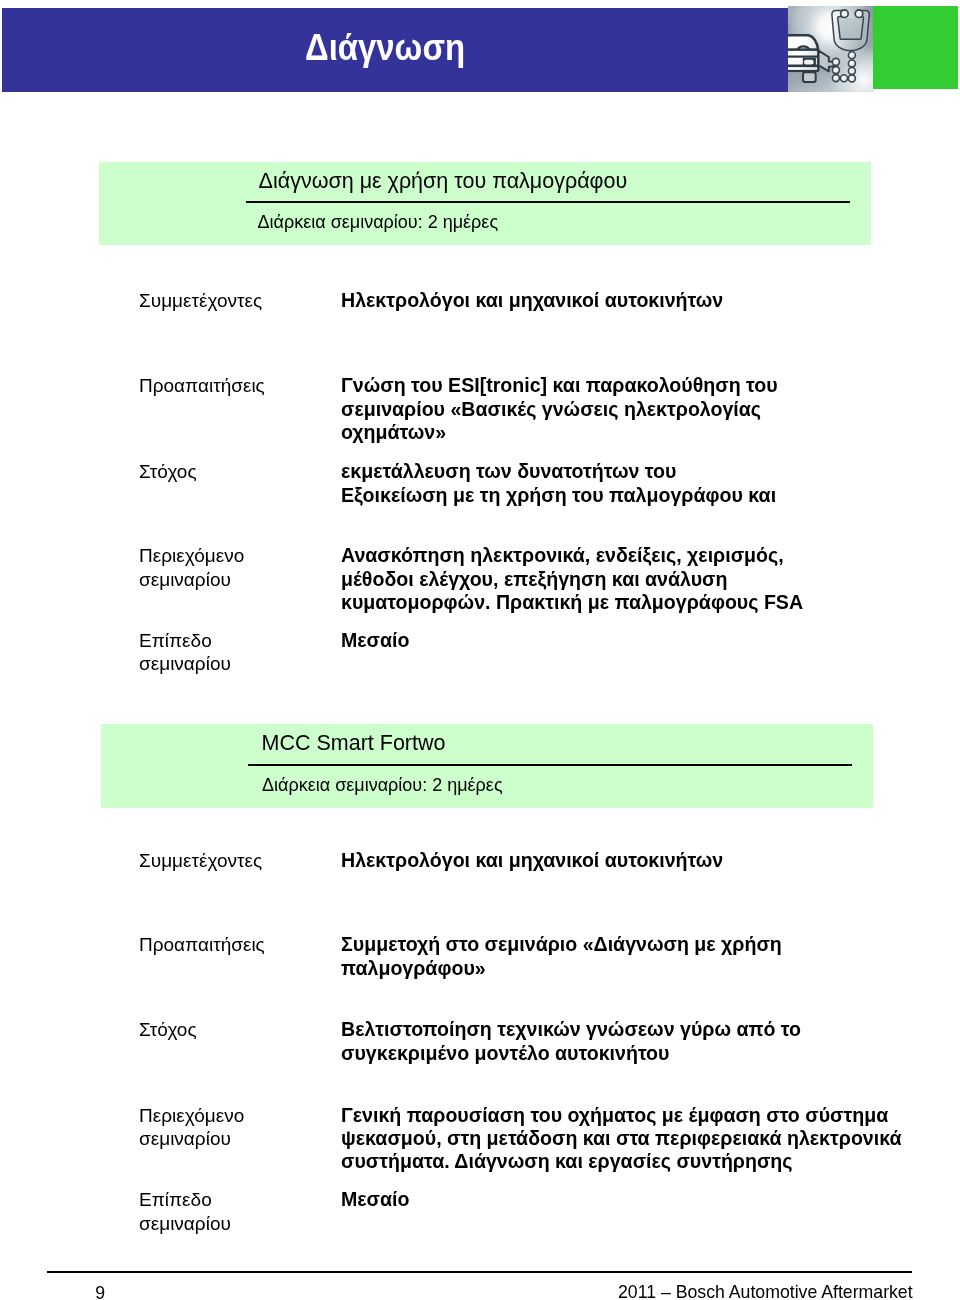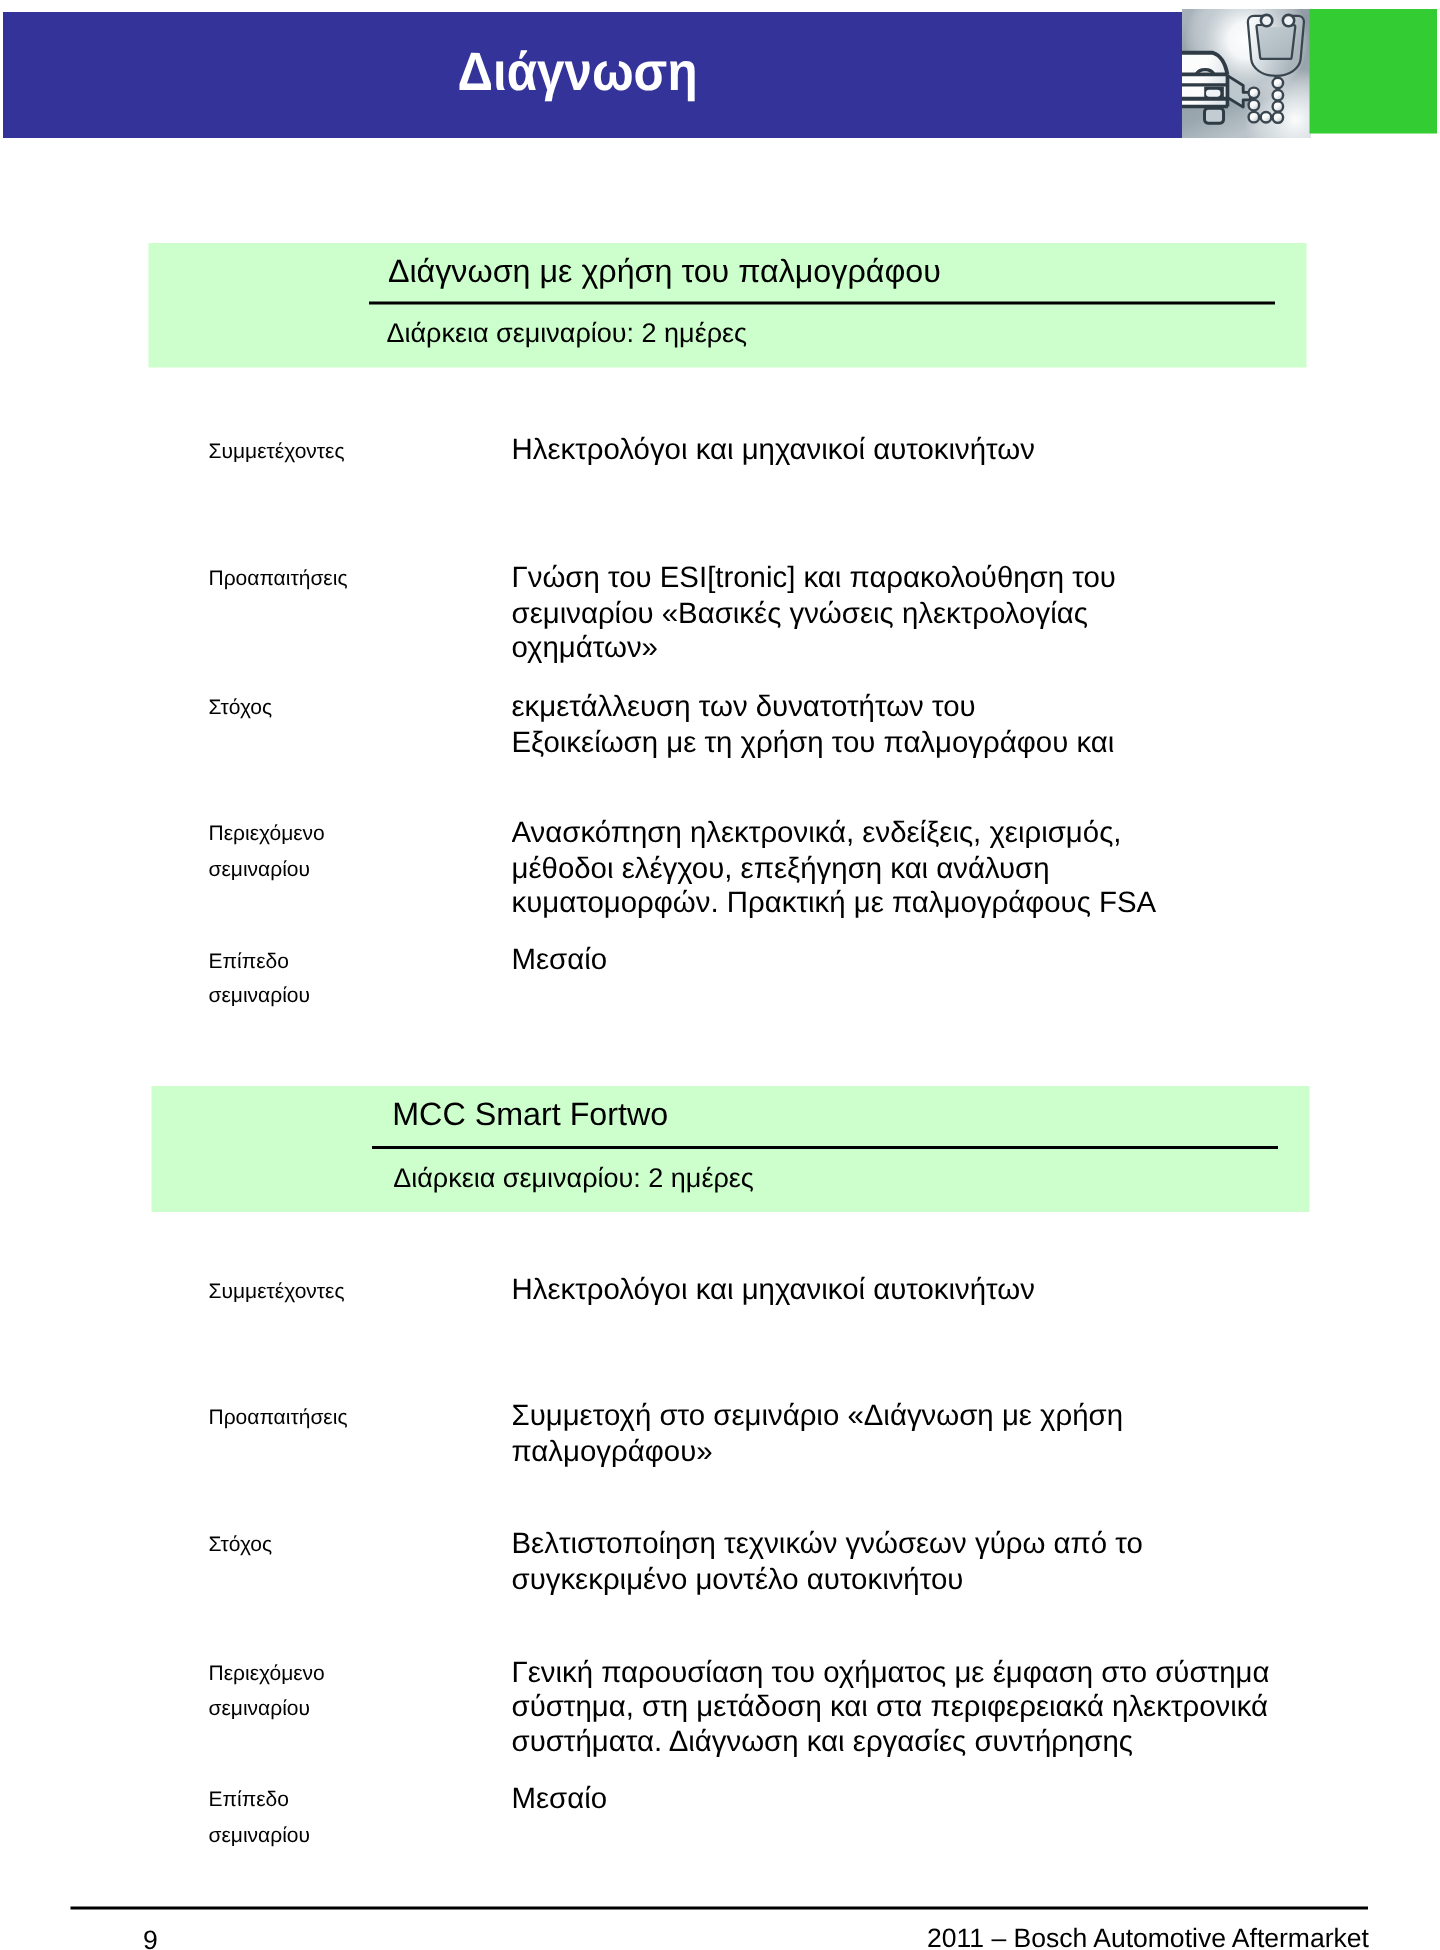--- a/index.html
+++ b/index.html
@@ -11,23 +11,23 @@
   .hdr-title{position:absolute;left:304.8px;top:26.8px;color:#ffffff;font-weight:bold;
              font-size:36px;line-height:41px;white-space:pre;
              transform:translateZ(0) scaleX(0.914);transform-origin:left top;}
   .hdr-logo{position:absolute;left:788px;top:6px;width:86px;height:86px;overflow:hidden;}
   .hdr-green{position:absolute;left:873px;top:6px;width:85px;height:83px;background:#33cc33;}
   .band{position:absolute;background:#ccffcc;}
   .band-title{position:absolute;font-weight:normal;font-size:21.5px;line-height:25px;white-space:pre;}
   .band-rule{position:absolute;height:2px;background:#000000;}
   .band-sub{position:absolute;font-size:18px;line-height:21px;white-space:pre;}
   .row{position:absolute;left:0;width:960px;height:0;}
-  .lbl{position:absolute;left:139px;top:0;font-size:14px;line-height:23.4px;white-space:pre;}
+  .lbl{position:absolute;left:139px;top:0;font-size:19px;line-height:23.4px;white-space:pre;}
   .val{position:absolute;left:341px;top:0;font-size:19.6px;line-height:23.4px;}
-  .vline{display:block;white-space:pre;}
+  .vline{display:block;white-space:pre;font-weight:bold;}
   .footer-rule{position:absolute;left:47.4px;top:1270.7px;width:864.4px;height:2px;background:#000000;}
   .pageno{position:absolute;left:95.3px;top:1283.0px;font-size:17.7px;line-height:20px;white-space:pre;}
   .footer-txt{position:absolute;left:618.0px;top:1282.0px;font-size:17.7px;line-height:20px;white-space:pre;}
 </style>
 </head>
 <body>
 
 <div class="page">
 
   <div class="hdr-bar"></div>
@@ -182,21 +182,21 @@
       <div class="val" style="width:540px">
         <span class="vline">Βελτιστοποίηση τεχνικών γνώσεων γύρω από το</span>
         <span class="vline">συγκεκριμένο μοντέλο αυτοκινήτου</span>
       </div>
     </div>    
     <div class="row" style="top:1103.5px">
       <div class="lbl">Περιεχόμενο
 σεμιναρίου</div>
       <div class="val" style="width:540px">
         <span class="vline">Γενική παρουσίαση του οχήματος με έμφαση στο σύστημα</span>
-        <span class="vline">σύστημα, στη μετάδοση και στα περιφερειακά ηλεκτρονικά</span>
+        <span class="vline">ψεκασμού, στη μετάδοση και στα περιφερειακά ηλεκτρονικά</span>
         <span class="vline">συστήματα. Διάγνωση και εργασίες συντήρησης</span>
       </div>
     </div>    
     <div class="row" style="top:1188.2px">
       <div class="lbl">Επίπεδο
 σεμιναρίου</div>
       <div class="val" style="width:540px">
         <span class="vline">Μεσαίο</span>
       </div>
     </div>

